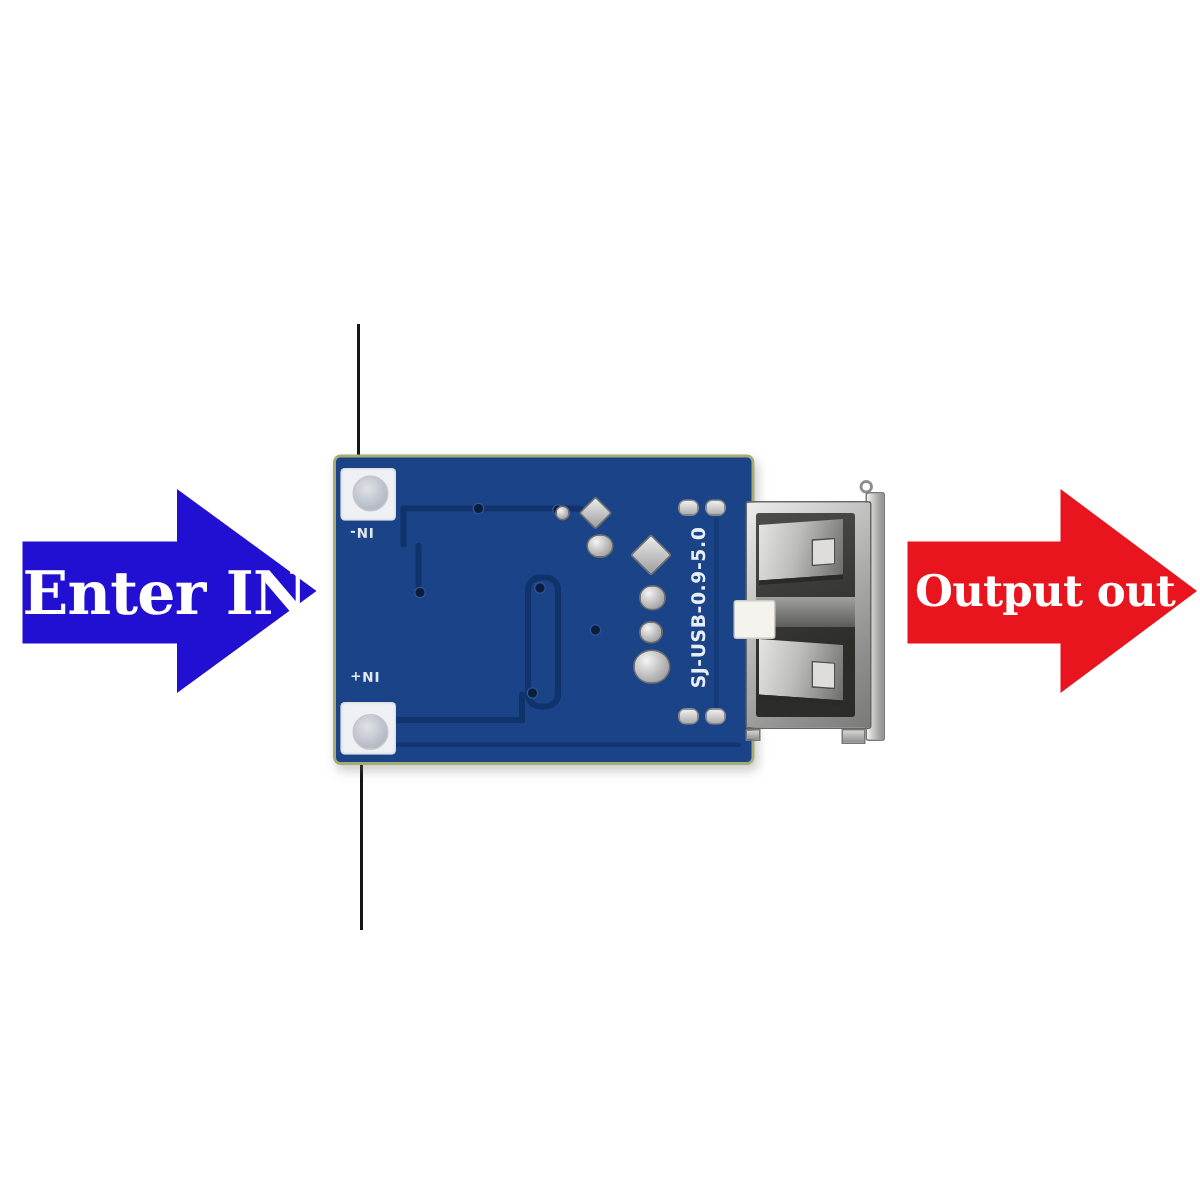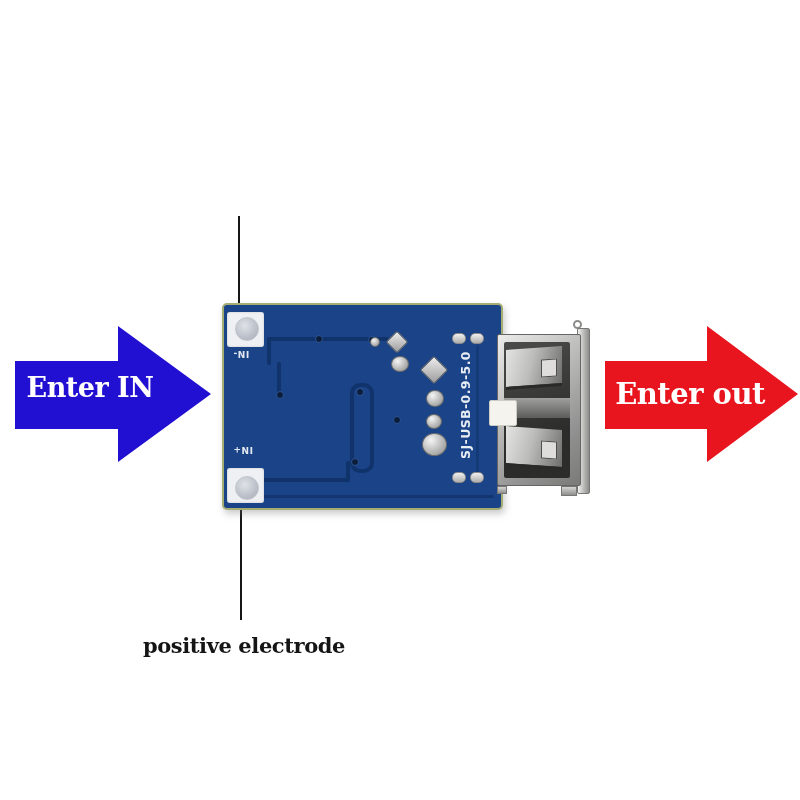--- a/index.html
+++ b/index.html
@@ -120,26 +120,25 @@
 </head>
 <body>
 
 <div id="canvas">
 
   <svg class="abs" style="left:0;top:0;" width="800" height="800" viewBox="0 0 800 800">
     <polygon points="15,361 118,361 118,326 211,394 118,462 118,429 15,429" fill="#2210d2"></polygon>
     <polygon points="605,361 707,361 707,326 798,394 707,462 707,429 605,429" fill="#e8151e"></polygon>
   </svg>
 
-  <div class="arrow-label" style="left:15px;top:372px;width:150px;font-size:27px;">Enter IN</div>
-  <div class="arrow-label" style="left:610px;top:377px;width:160px;font-size:29px;">Enter out</div>
+  <div class="arrow-label" style="left:15px;top:372px;width:150px;font-size:40px;">Enter IN</div>
+  <div class="arrow-label" style="left:610px;top:377px;width:160px;font-size:29px;">Output out</div>
 
   <div class="anno-line" style="left:238px;top:216px;height:102px;"></div>
 
-  <div class="anno-label" style="left:244px;top:633px;">positive electrode</div>
   <div class="anno-line" style="left:240px;top:490px;height:130px;"></div>
 
   <div id="board">
 
     <div class="trace" style="left:43px;top:32px;width:122px;height:4px;"></div>
     <div class="trace" style="left:43px;top:32px;width:4px;height:28px;"></div>
     <div class="trace" style="left:53px;top:57px;width:4px;height:35px;"></div>
     <div class="trace-ring" style="left:126px;top:78px;width:16px;height:82px;"></div>
     <div class="trace" style="left:38px;top:173px;width:88px;height:4px;"></div>
     <div class="trace" style="left:122px;top:156px;width:4px;height:21px;"></div>

